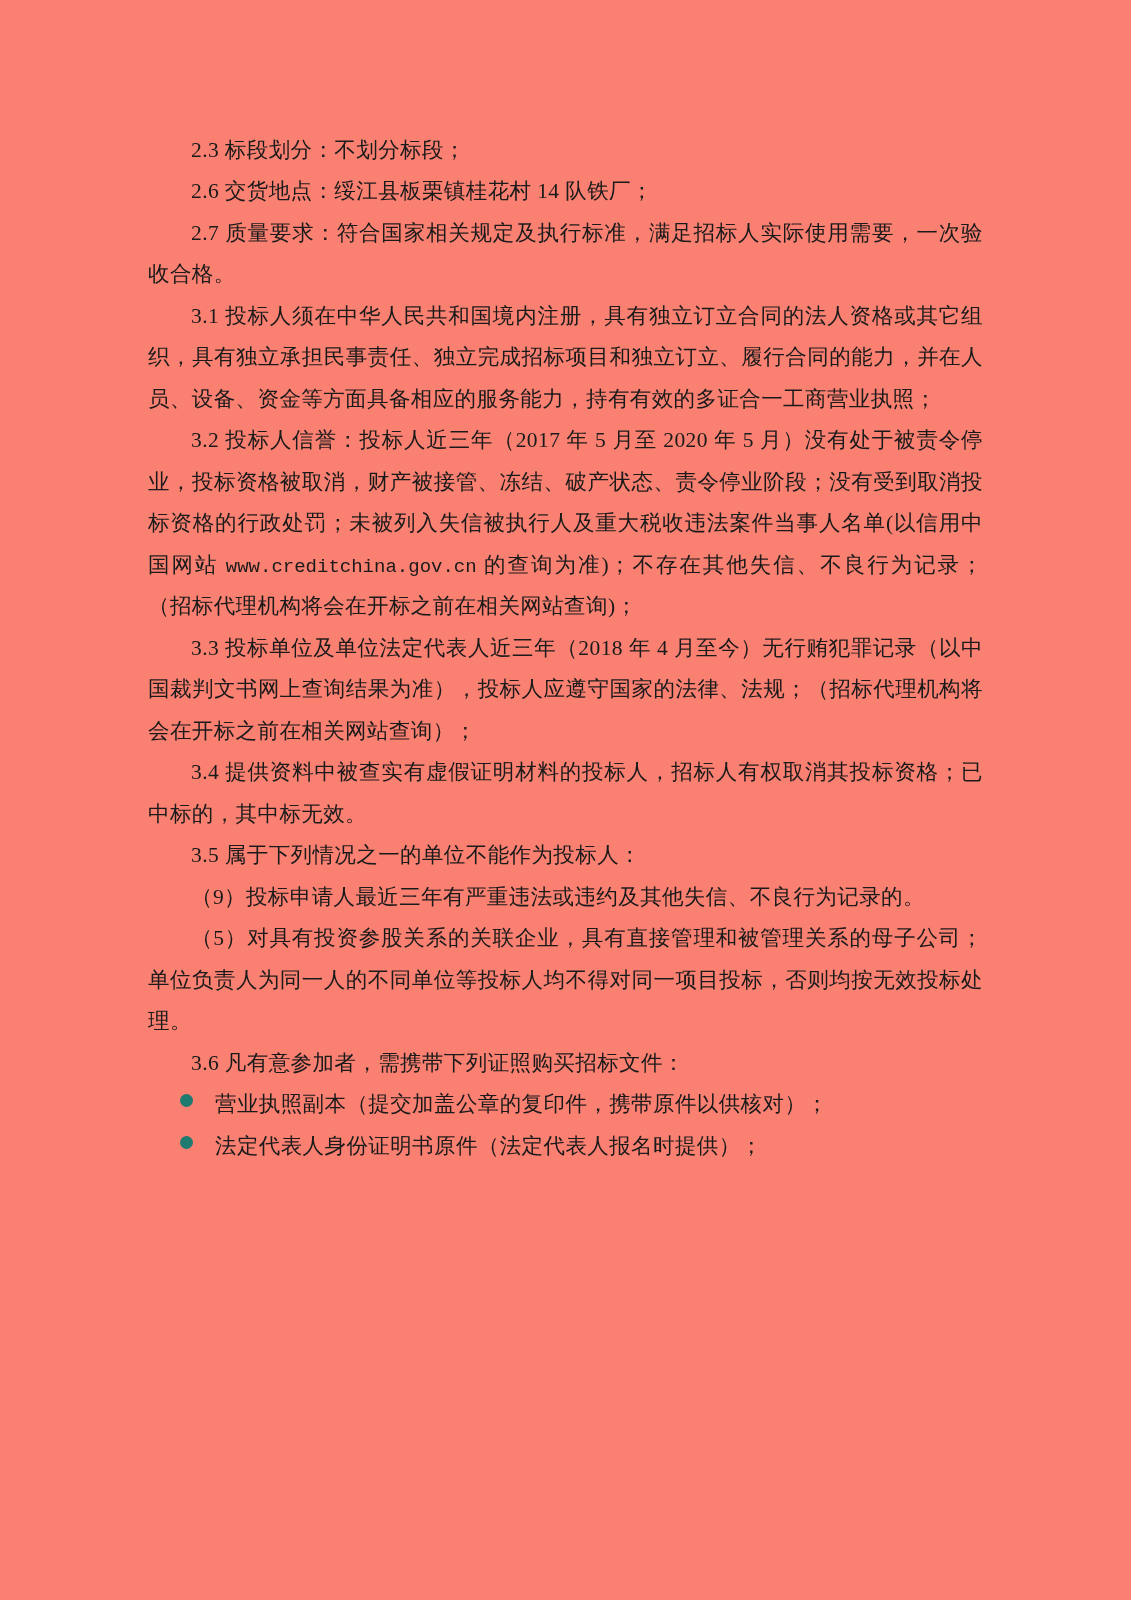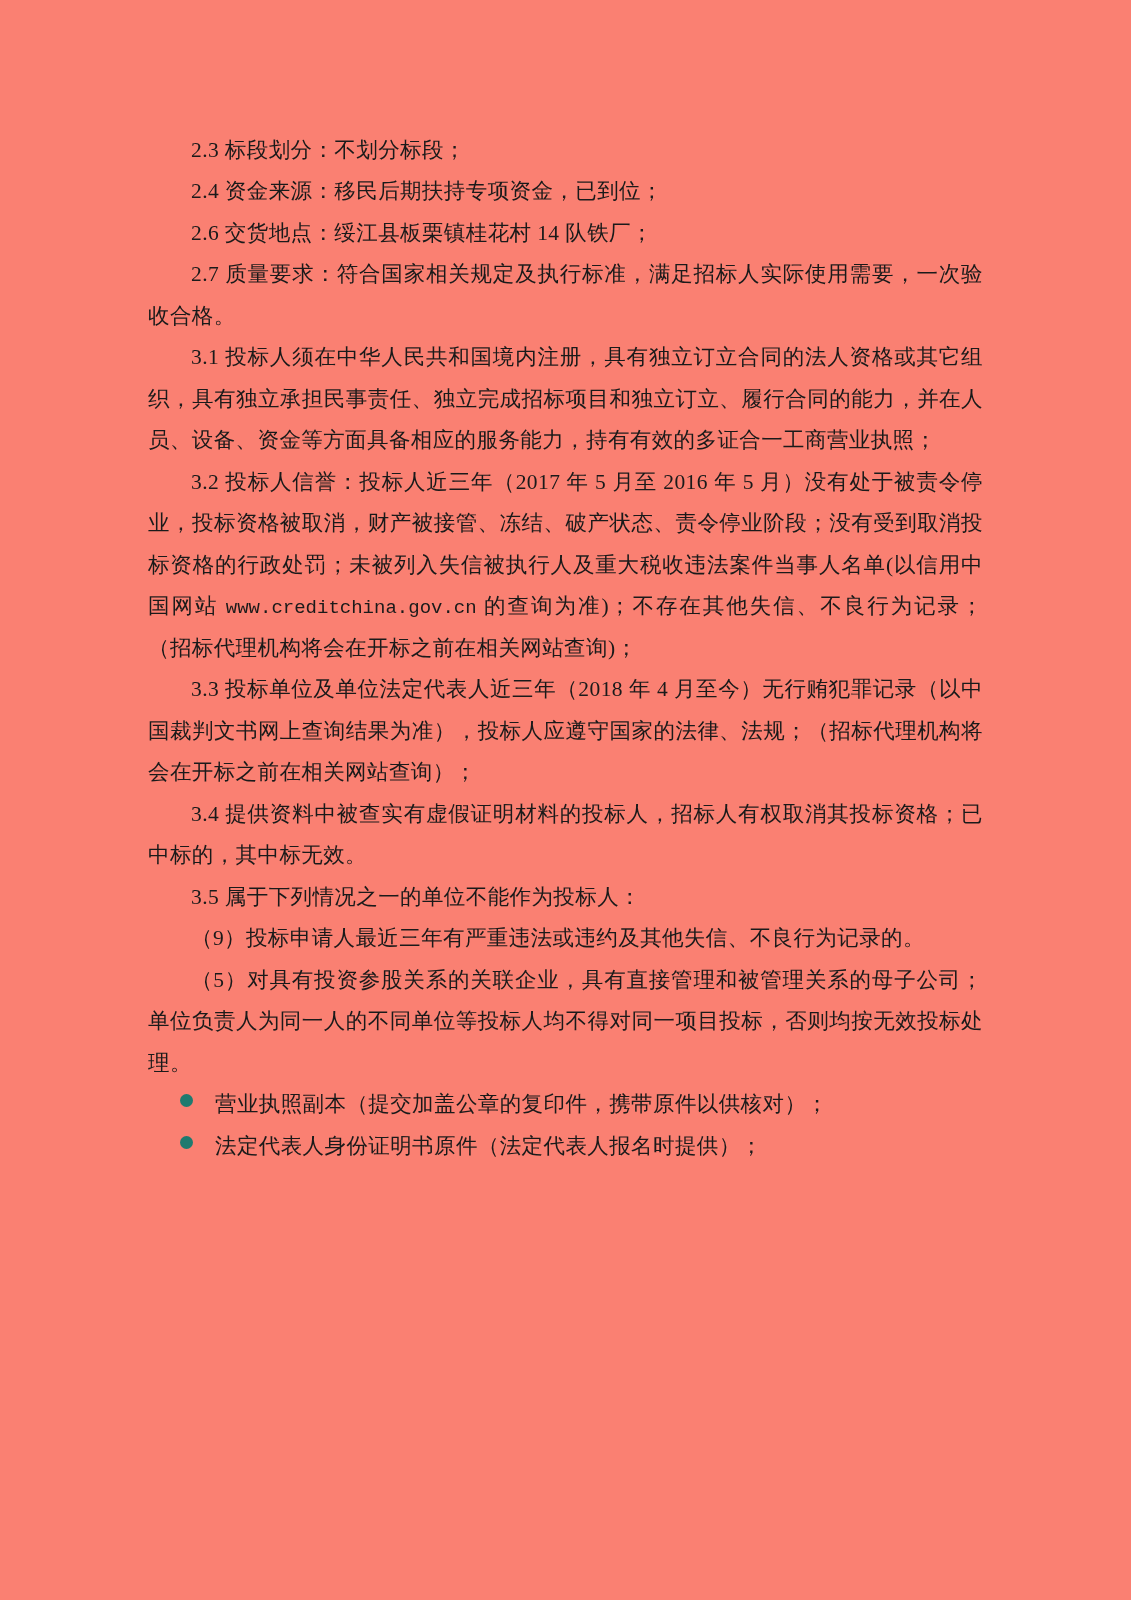--- a/index.html
+++ b/index.html
@@ -66,34 +66,34 @@
     font-size: 19px;
     letter-spacing: 0;
   }
 </style>
 </head>
 <body>
 
 <div class="page">
 
   <p class="para indent">2.3 标段划分：不划分标段；</p>
-  <p class="para indent">2.4 资金来源：移民后期扶持专项资金，已到位；</p>
   <p class="para indent">2.6 交货地点：绥江县板栗镇桂花村 14 队铁厂；</p>
   <p class="para indent">2.7 质量要求：符合国家相关规定及执行标准，满足招标人实际使用需要，一次验收合格。</p>
 
 
   <p class="para indent">3.1 投标人须在中华人民共和国境内注册，具有独立订立合同的法人资格或其它组织，具有独立承担民事责任、独立完成招标项目和独立订立、履行合同的能力，并在人员、设备、资金等方面具备相应的服务能力，持有有效的多证合一工商营业执照；</p>
 
-  <p class="para indent"><span>3.2 投标人信誉：投标人近三年（2017 年 5 月至 2016 年 5 月）没有处于被责令停业，投标资格被取消，财产被接管、冻结、破产状态、责令停业阶段；没有受到取消投标资格的行政处罚；未被列入失信被执行人及重大税收违法案件当事人名单(以信用中国网站 </span><span class="mono">www.creditchina.gov.cn</span><span> 的查询为准)；不存在其他失信、不良行为记录；（招标代理机构将会在开标之前在相关网站查询)；</span></p>
+  <p class="para indent"><span>3.2 投标人信誉：投标人近三年（2017 年 5 月至 2020 年 5 月）没有处于被责令停业，投标资格被取消，财产被接管、冻结、破产状态、责令停业阶段；没有受到取消投标资格的行政处罚；未被列入失信被执行人及重大税收违法案件当事人名单(以信用中国网站 </span><span class="mono">www.creditchina.gov.cn</span><span> 的查询为准)；不存在其他失信、不良行为记录；（招标代理机构将会在开标之前在相关网站查询)；</span></p>
 
   <p class="para indent">3.3 投标单位及单位法定代表人近三年（2018 年 4 月至今）无行贿犯罪记录（以中国裁判文书网上查询结果为准），投标人应遵守国家的法律、法规；（招标代理机构将会在开标之前在相关网站查询）；</p>
   <p class="para indent">3.4 提供资料中被查实有虚假证明材料的投标人，招标人有权取消其投标资格；已中标的，其中标无效。</p>
   <p class="para indent">3.5 属于下列情况之一的单位不能作为投标人：</p>
   <p class="para indent">（9）投标申请人最近三年有严重违法或违约及其他失信、不良行为记录的。</p>
   <p class="para indent">（5）对具有投资参股关系的关联企业，具有直接管理和被管理关系的母子公司；单位负责人为同一人的不同单位等投标人均不得对同一项目投标，否则均按无效投标处理。</p>
+  <p class="para indent">3.6 凡有意参加者，需携带下列证照购买招标文件：</p>
 
   <div class="bullet-row">
     <span class="bullet-dot"></span>
     <span class="bullet-text">营业执照副本（提交加盖公章的复印件，携带原件以供核对）；</span>
   </div>
   <div class="bullet-row">
     <span class="bullet-dot"></span>
     <span class="bullet-text">法定代表人身份证明书原件（法定代表人报名时提供）；</span>
   </div>
 

